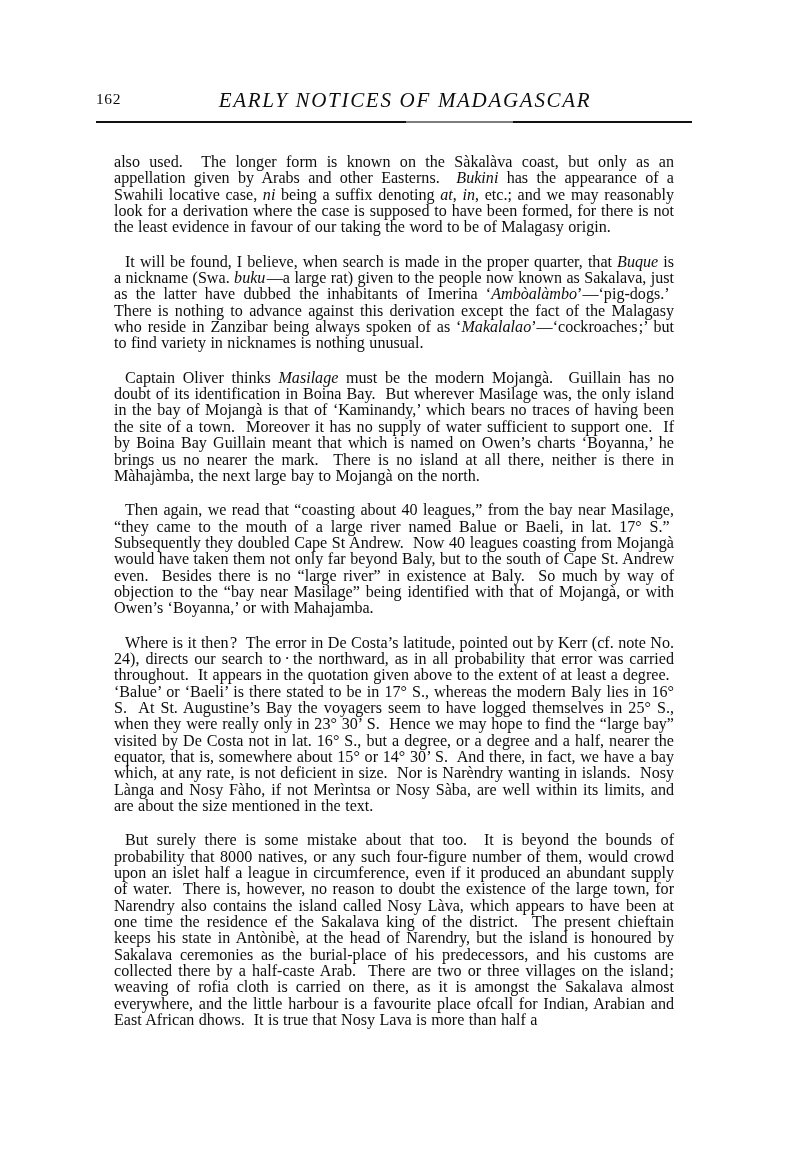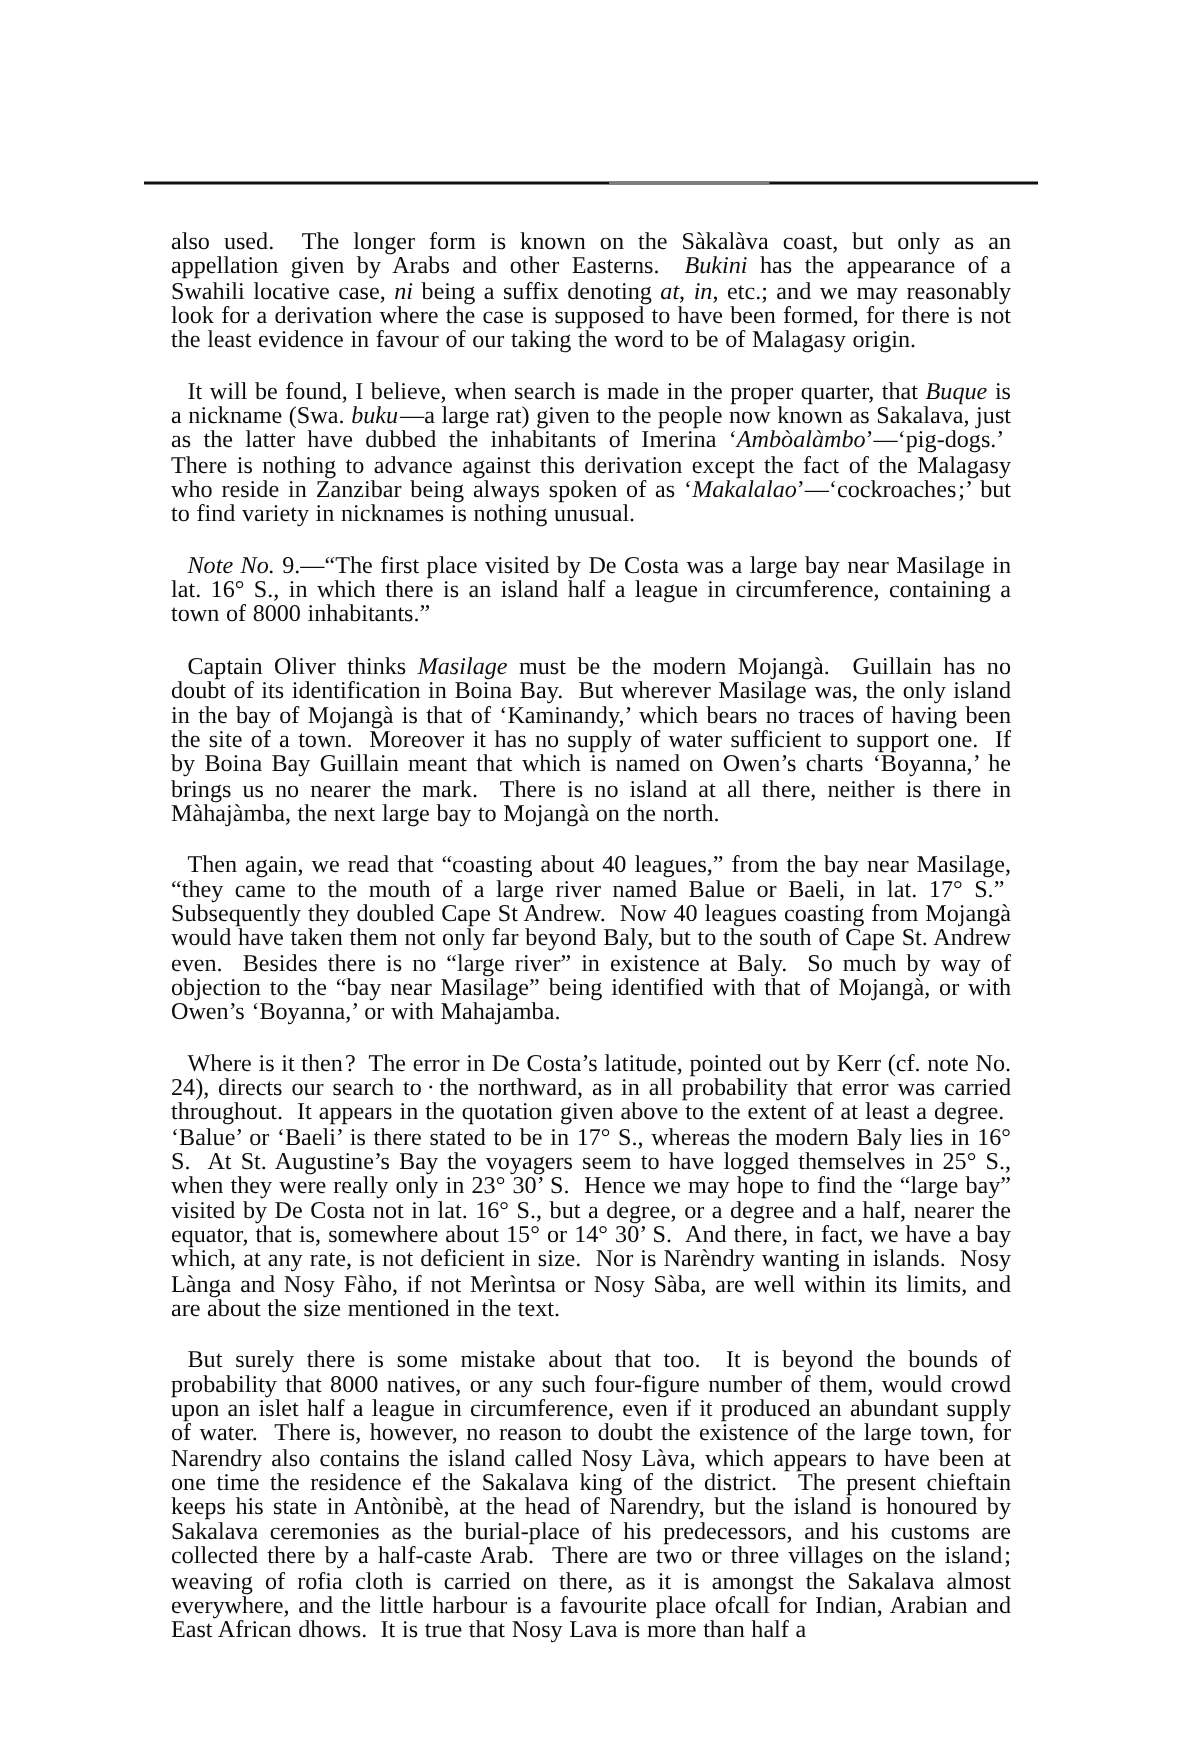--- a/index.html
+++ b/index.html
@@ -89,30 +89,33 @@
   i, .it { font-style: italic; }
 
   
   p.para { -webkit-hyphens: none; }
 </style>
 </head>
 <body>
 
 <div class="page">
 
+  <div class="running-head">
+    <span class="folio">162</span>
+    <span class="head-title">EARLY NOTICES OF MADAGASCAR</span>
+  </div>
 
   <div class="head-rule"></div>
 
   <div class="textblock">
 
     <p class="para first">also used.&nbsp; The longer form is known on the Sàkalàva coast, but only as an appellation given by Arabs and other Easterns.&nbsp; <i>Bukini</i> has the appearance of a Swahili locative case, <i>ni</i> being a suffix denoting <i>at</i>, <i>in</i>, etc.; and we may reasonably look for a derivation where the case is supposed to have been formed, for there is not the least evidence in favour of our taking the word to be of Malagasy origin.</p>
 
     <p class="para">It will be found, I believe, when search is made in the proper quarter, that <i>Buque</i> is a nickname (Swa. <i>buku</i> —a large rat) given to the people now known as Sakalava, just as the latter have dubbed the inhabitants of Imerina ‘<i>Ambòalàmbo</i>’—‘pig-dogs.’&nbsp; There is nothing to advance against this derivation except the fact of the Malagasy who reside in Zanzibar being always spoken of as ‘<i>Makalalao</i>’—‘cockroaches ;’ but to find variety in nicknames is nothing unusual.</p>
 
-    <p class="para"><i>Note No.</i> 9.—“The first place visited by De Costa was a large bay near Masilage in lat. 16° S., in which there is an island half a league in circumference, containing a town of 8000 inhabitants.”</p>
 
     <p class="para">Captain Oliver thinks <i>Masilage</i> must be the modern Mojangà.&nbsp; Guillain has no doubt of its identification in Boina Bay.&nbsp; But wherever Masilage was, the only island in the bay of Mojangà is that of ‘Kaminandy,’ which bears no traces of having been the site of a town.&nbsp; Moreover it has no supply of water sufficient to support one.&nbsp; If by Boina Bay Guillain meant that which is named on Owen’s charts ‘Boyanna,’ he brings us no nearer the mark.&nbsp; There is no island at all there, neither is there in Màhajàmba, the next large bay to Mojangà on the north.</p>
 
     <p class="para">Then again, we read that “coasting about 40 leagues,” from the bay near Masilage, “they came to the mouth of a large river named Balue or Baeli, in lat. 17° S.”&nbsp; Subsequently they doubled Cape St Andrew.&nbsp; Now 40 leagues coasting from Mojangà would have taken them not only far beyond Baly, but to the south of Cape St. Andrew even.&nbsp; Besides there is no “large river” in existence at Baly.&nbsp; So much by way of objection to the “bay near Masilage” being identified with that of Mojangà, or with Owen’s ‘Boyanna,’ or with Mahajamba.</p>
 
     <p class="para">Where is it then ?&nbsp; The error in De Costa’s latitude, pointed out by Kerr (cf. note No. 24), directs our search to · the northward, as in all probability that error was carried throughout.&nbsp; It appears in the quotation given above to the extent of at least a degree.&nbsp; ‘Balue’ or ‘Baeli’ is there stated to be in 17° S., whereas the modern Baly lies in 16° S.&nbsp; At St. Augustine’s Bay the voyagers seem to have logged themselves in 25° S., when they were really only in 23° 30’ S.&nbsp; Hence we may hope to find the “large bay” visited by De Costa not in lat. 16° S., but a degree, or a degree and a half, nearer the equator, that is, somewhere about 15° or 14° 30’ S.&nbsp; And there, in fact, we have a bay which, at any rate, is not deficient in size.&nbsp; Nor is Narèndry wanting in islands.&nbsp; Nosy Lànga and Nosy Fàho, if not Merìntsa or Nosy Sàba, are well within its limits, and are about the size mentioned in the text.</p>
 
     <p class="para">But surely there is some mistake about that too.&nbsp; It is beyond the bounds of probability that 8000 natives, or any such four-figure number of them, would crowd upon an islet half a league in circumference, even if it produced an abundant supply of water.&nbsp; There is, however, no reason to doubt the existence of the large town, for Narendry also contains the island called Nosy Làva, which appears to have been at one time the residence ef the Sakalava king of the district.&nbsp; The present chieftain keeps his state in Antònibè, at the head of Narendry, but the island is honoured by Sakalava ceremonies as the burial-place of his predecessors, and his customs are collected there by a half-caste Arab.&nbsp; There are two or three villages on the island ; weaving of rofia cloth is carried on there, as it is amongst the Sakalava almost everywhere, and the little harbour is a favourite place ofcall for Indian, Arabian and East African dhows.&nbsp; It is true that Nosy Lava is more than half a</p>
 
   </div>

